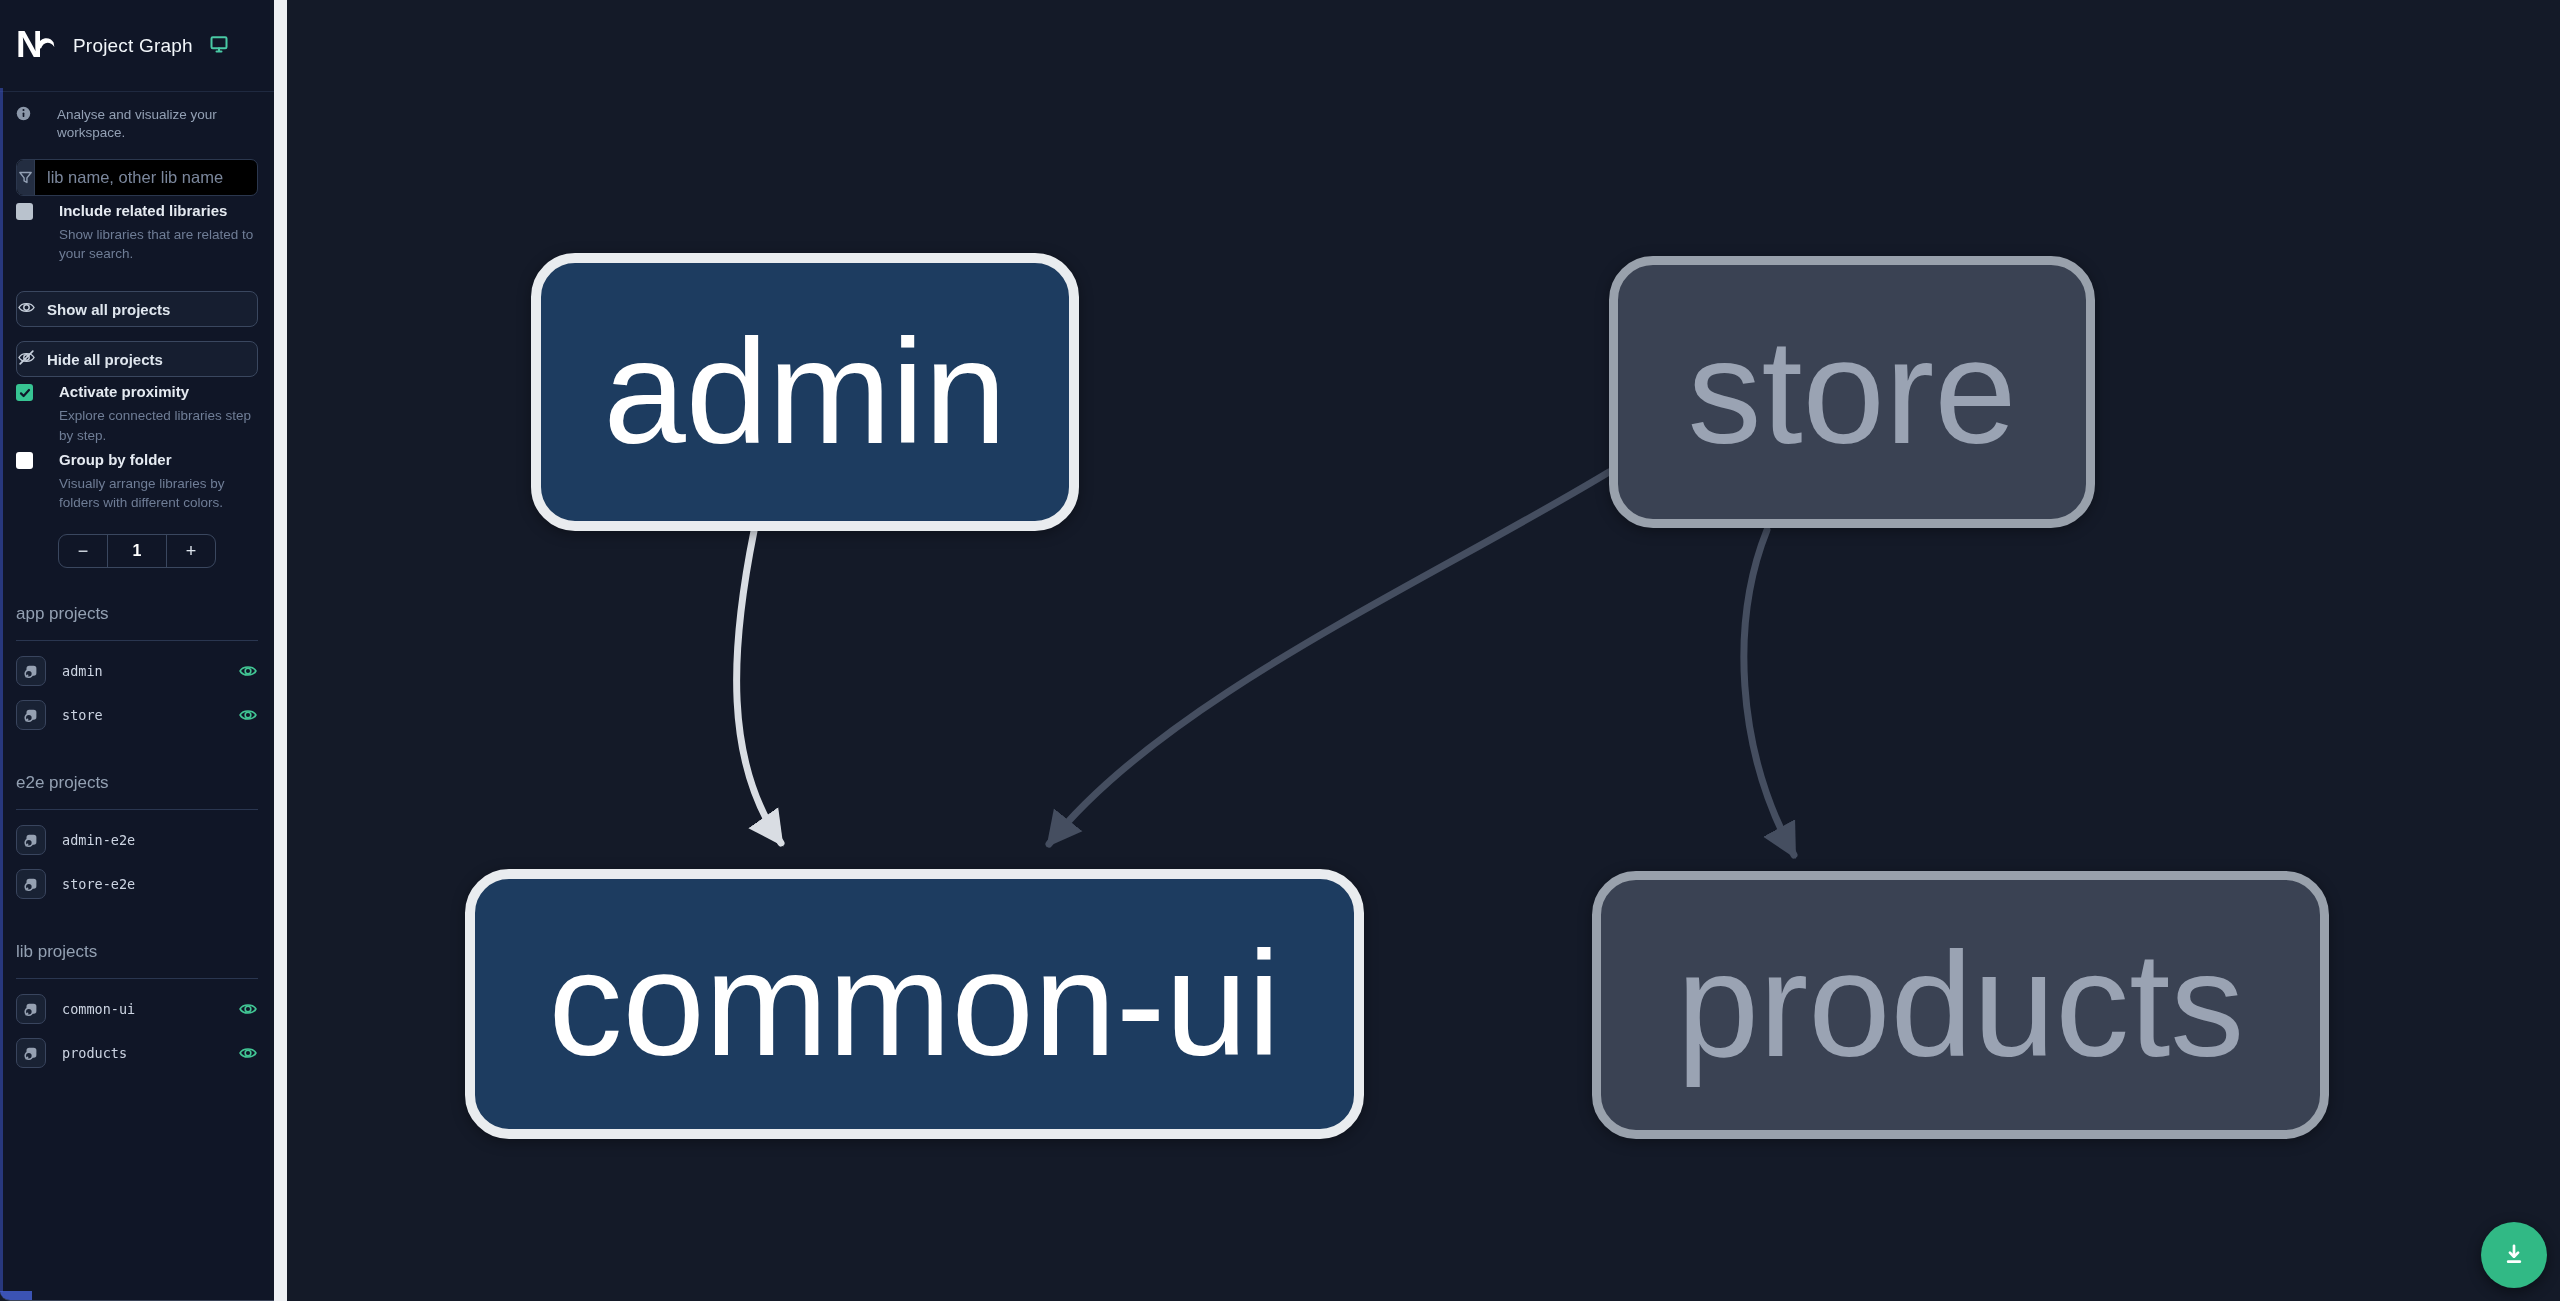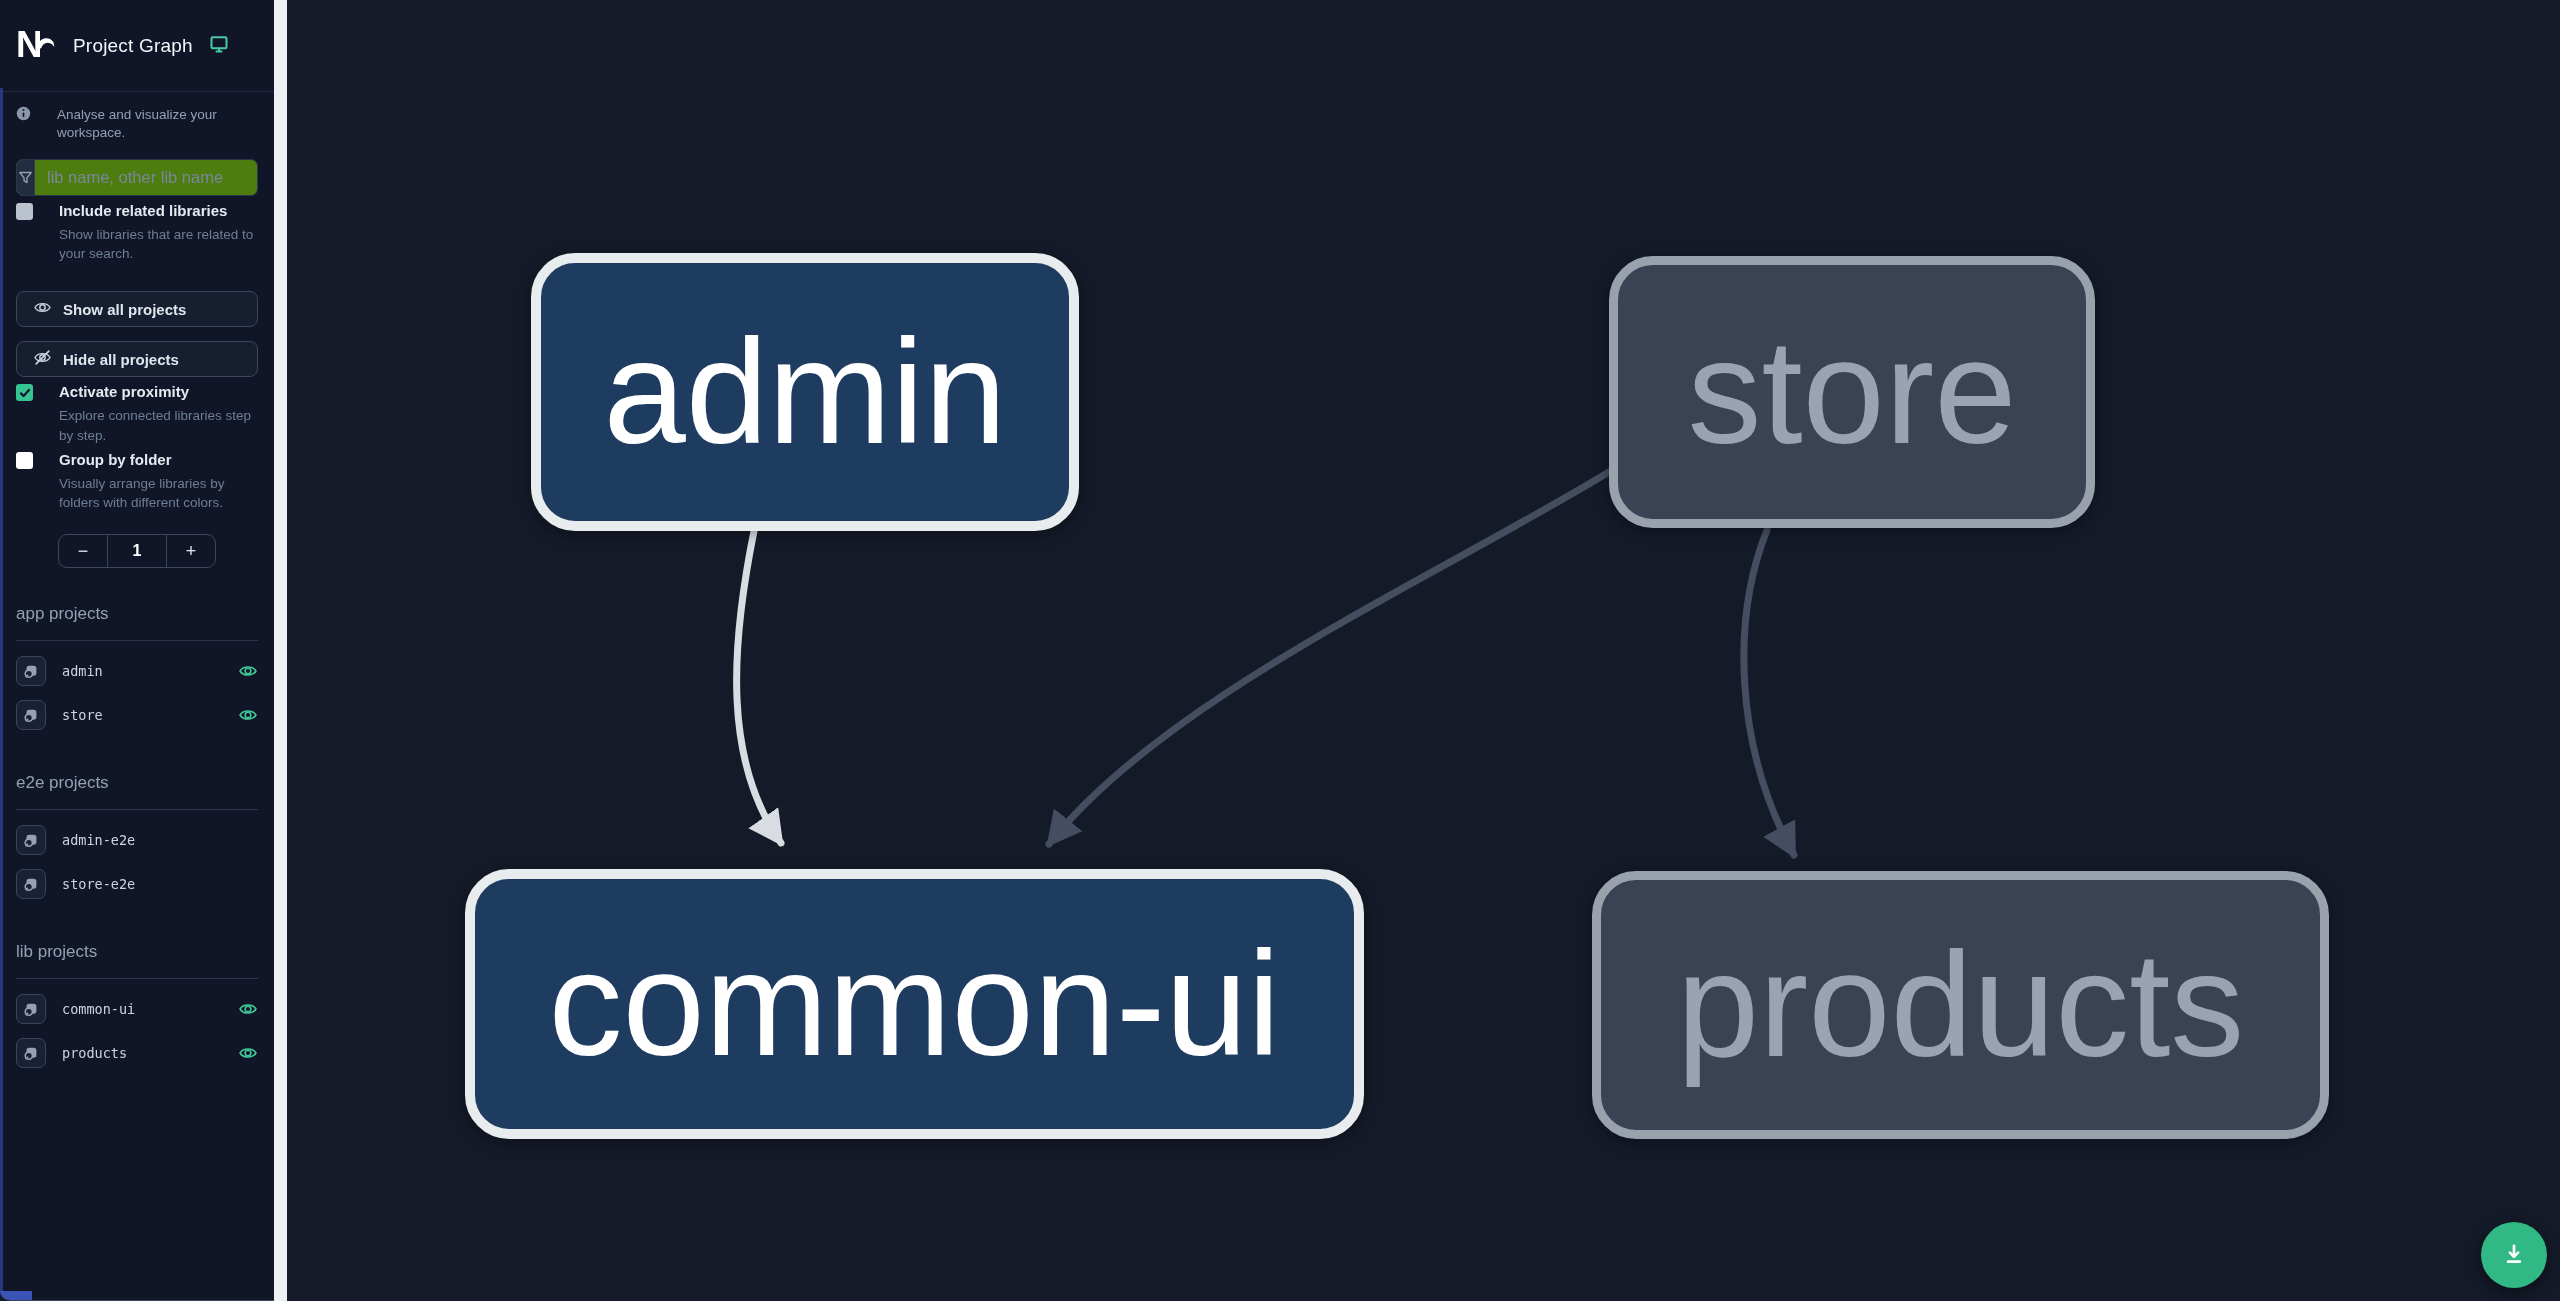--- a/index.html
+++ b/index.html
@@ -15,35 +15,35 @@
   }
   .left-accent { position:absolute; left:0; top:88px; width:3px; height:1204px; background:#3d56c4; opacity:.55; z-index:5; }
   .h-thumb { position:absolute; left:0; bottom:0; width:32px; height:9px; background:#4663d8; opacity:.8; z-index:6; }
 
   .sb-header { height:92px; display:flex; align-items:center; padding:0 16px; border-bottom:1px solid #1f2940; }
   .sb-title { font-size:19px; font-weight:400; color:#f2f6fa; margin-left:13px; letter-spacing:.2px; }
   .dbg-icon { margin-left:16px; cursor:pointer; }
 
   .tagline { display:flex; align-items:flex-start; gap:26px; padding:14px 16px 0 16px; color:#93a0b4; font-size:13.5px; font-weight:500; line-height:1.3; }
 
-  .searchbox { margin:18px 16px 0 16px; height:37px; display:flex; border-radius:7px; overflow:hidden; background:#4d7c0f; border:1px solid #2b374e; }
+  .searchbox { margin:18px 16px 0 16px; height:37px; display:flex; border-radius:7px; overflow:hidden; background:#000000; border:1px solid #2b374e; }
   .search-funnel { width:44px; display:flex; align-items:center; justify-content:center; background:#232d41; border-right:1px solid #303c52; }
   .searchbox input { flex:1; background:transparent; border:none; outline:none; color:#dbe3ed; font-size:16.5px; padding:0 12px; font-family:"Liberation Sans", sans-serif; }
   .searchbox input::placeholder { color:#7b879c; }
 
   .cb-row { display:grid; grid-template-columns:17px 1fr; column-gap:26px; padding:0 16px; margin-top:6px; }
   .cb { width:17px; height:17px; border-radius:3px; margin-top:1px; cursor:pointer; }
   .cb.gray { background:#b9c2cd; }
   .cb.white { background:#ffffff; }
   .cb.checked { background:#37c493; display:flex; align-items:center; justify-content:center; }
   .cb-label { font-size:15px; font-weight:700; color:#e5eaf1; line-height:1.2; }
   .cb-desc { grid-column:2; font-size:13.5px; color:#6f7d96; line-height:1.42; margin-top:5px; max-width:206px; }
 
   .sb-btn { display:flex; align-items:center; gap:11px; width:calc(100% - 32px); margin:14px 16px 0 16px; height:36px;
-    background:#161e30; border:1px solid #3a475f; border-radius:8px; padding:0 16px; cursor:pointer;
+    background:#161e30; border:1px solid #3a475f; border-radius:8px; padding:0 0; cursor:pointer;
     font-size:15px; font-weight:700; color:#dfe6ee; font-family:"Liberation Sans", sans-serif; }
   .sb-btn:first-of-type { margin-top:28px; }
 
   .stepper { margin:22px auto 0 auto; width:158px; height:34px; display:flex; border:1px solid #3a475f; border-radius:9px; overflow:hidden; }
   .stepper button { flex:1; background:transparent; border:none; color:#dfe6ee; font-size:18px; cursor:pointer; font-family:"Liberation Sans", sans-serif; }
   .stepper .val { width:60px; display:flex; align-items:center; justify-content:center; border-left:1px solid #3a475f; border-right:1px solid #3a475f; color:#ffffff; font-size:16px; font-weight:700; }
 
   .section { padding:0 16px; margin-top:36px; }
   .section:first-of-type { margin-top:46px; }
   .section h2 { font-size:17px; font-weight:400; color:#93a0b2; padding-bottom:16px; border-bottom:1px solid #2a3650; margin-bottom:8px; }

